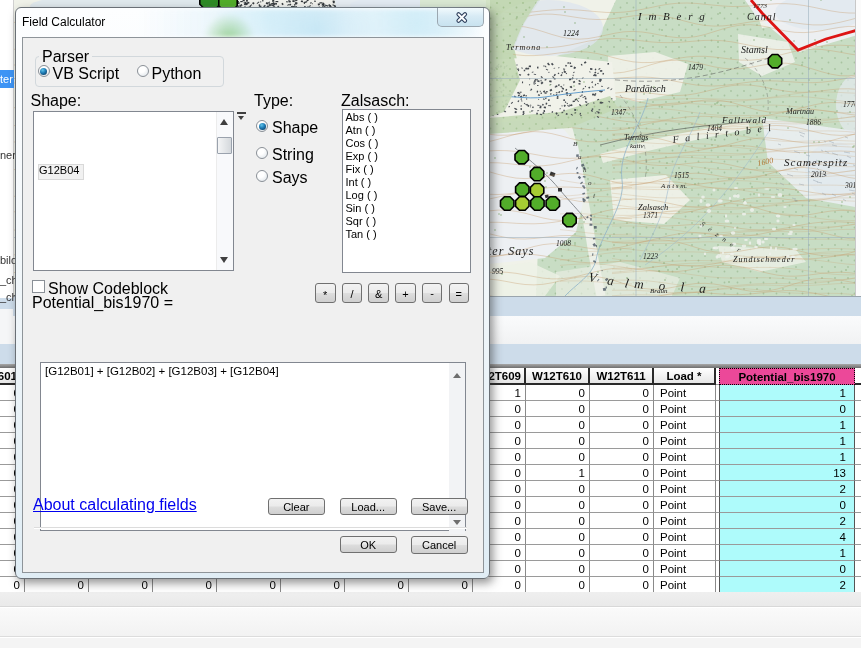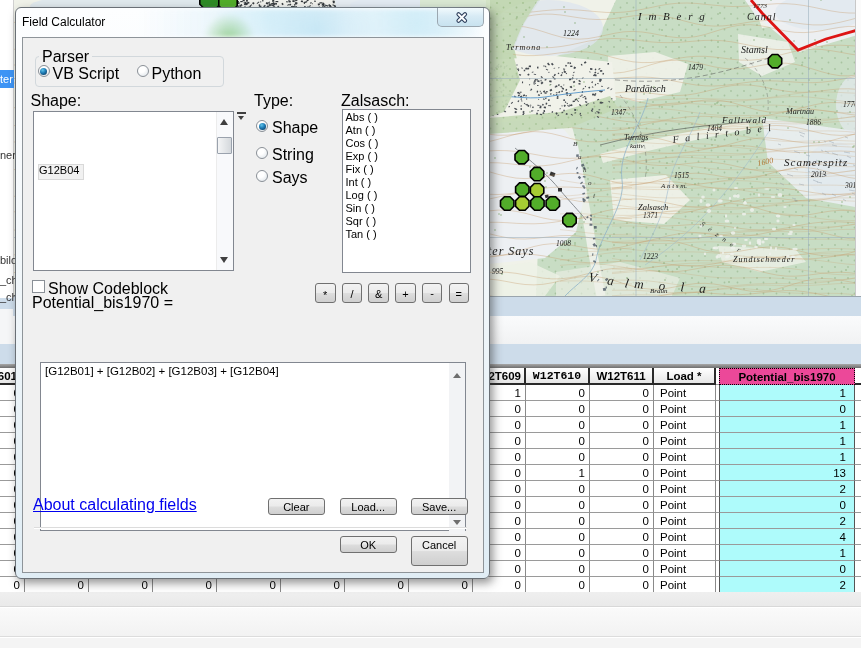--- a/index.html
+++ b/index.html
@@ -928,21 +928,21 @@
       <div class="trow thead">
         <div class="c" style="width:64px;">W12T601</div>
         <div class="c" style="width:64px;">W12T602</div>
         <div class="c" style="width:64px;">W12T603</div>
         <div class="c" style="width:64px;">W12T604</div>
         <div class="c" style="width:64px;">W12T605</div>
         <div class="c" style="width:64px;">W12T606</div>
         <div class="c" style="width:64px;">W12T607</div>
         <div class="c" style="width:64px;">W12T608</div>
         <div class="c" style="width:53px;text-align:right;padding-right:3px;">2T609</div>
-        <div class="c" style="width:64px;font-family:Liberation Mono, monospace;">W12T610</div>
+        <div class="c" style="width:64px;">W12T610</div>
         <div class="c" style="width:64px;">W12T611</div>
         <div class="c" style="width:62px;">Load *</div>
         <div class="c" style="width:3px;background:#fff;border:none;border-bottom:1px solid #9a9a9a;padding:0;"></div>
         <div class="c" style="width:136px;border:1px dotted #000;background:#ec4899;">Potential_bis1970</div>
         <div class="c" style="width:12px;background:#fff;border:none;border-bottom:2px solid #2a2a2a;"></div>
       </div>
       <div class="trow">
         <div class="c" style="width:64px;">0</div>
         <div class="c" style="width:64px;">0</div>
         <div class="c" style="width:64px;">0</div>
@@ -1258,17 +1258,17 @@
         <div class="arr" style="left:4px;top:157px;border-left:4px solid transparent;border-right:4px solid transparent;border-top:5px solid #6e6e6e;"></div>
       </div>
     </div>
 
     <div class="lbl" style="left:10px;top:457.5px;color:#0000ee;text-decoration:underline;">About calculating fields</div>
     <div class="btn" style="left:244.8px;top:460.3px;width:57px;height:17px;line-height:16px;">Clear</div>
     <div class="btn" style="left:316.7px;top:460.3px;width:57px;height:17px;line-height:16px;">Load...</div>
     <div class="btn" style="left:387.6px;top:460.3px;width:57px;height:17px;line-height:16px;">Save...</div>
     <div class="abs" style="left:11px;top:489px;width:433px;height:1px;background:#dcdcdc;border-bottom:1px solid #fff;"></div>
     <div class="btn" style="left:316.7px;top:498.1px;width:57px;height:17px;line-height:16px;">OK</div>
-    <div class="btn" style="left:387.6px;top:498.1px;width:57px;height:30px;line-height:16px;">Cancel</div>
+    <div class="btn" style="left:387.6px;top:498.1px;width:57px;height:18px;line-height:16px;">Cancel</div>
   </div>
 </div>
 
 </div>
 
 </body></html>

